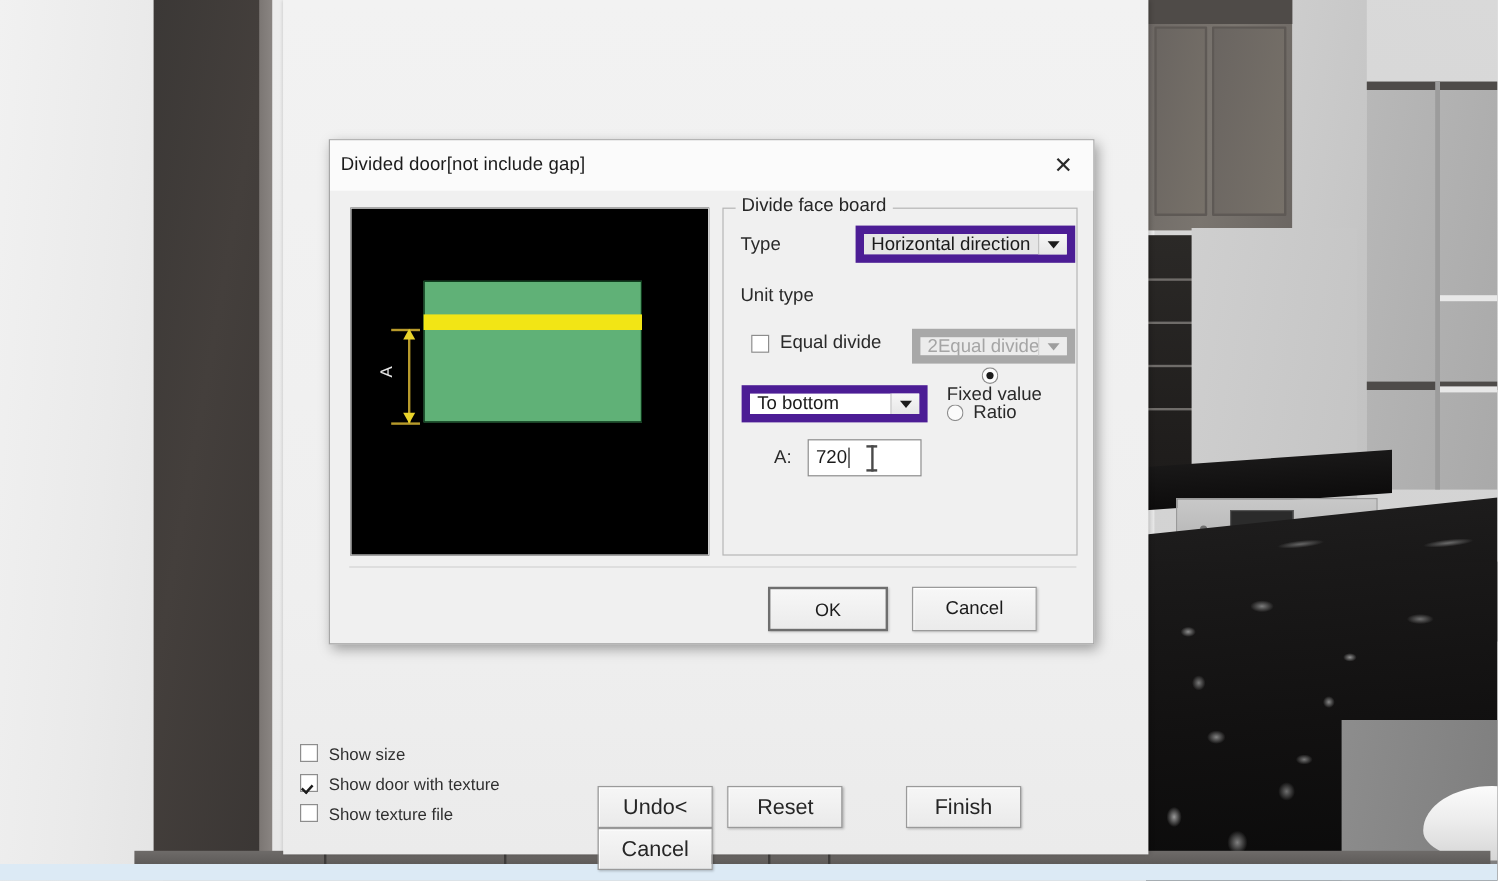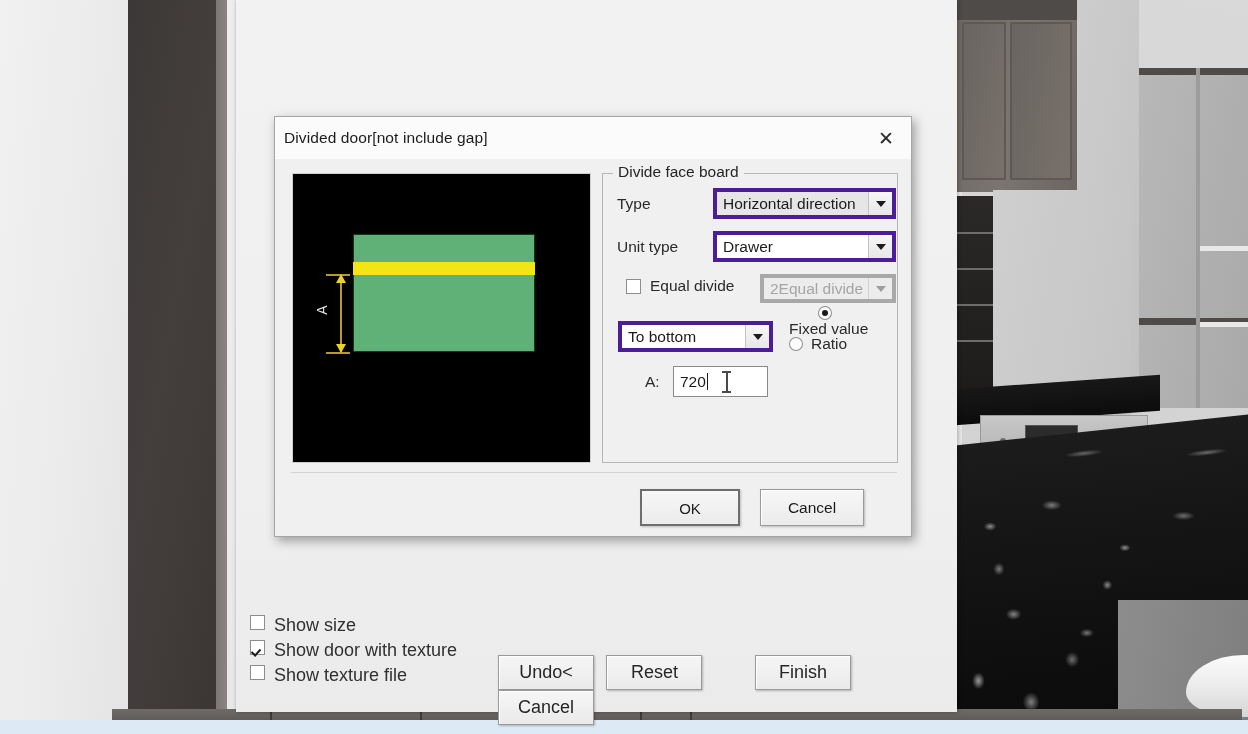--- a/index.html
+++ b/index.html
@@ -153,22 +153,22 @@
   
   .app-panel {
     position: absolute; left: 236px; top: 0; width: 721px; height: 712px;
     background: linear-gradient(180deg,#f2f2f2 0%, #efefef 70%, #ebebeb 100%);
     box-shadow: 2px 0 4px rgba(0,0,0,.20), -1px 0 3px rgba(0,0,0,.12);
   }
 
   
   .opt-list { position: absolute; left: 14px; top: 615px; }
   .opt-row {
-    display: flex; align-items: flex-start; height: 25px;
-    font-size: 18px; color: #303030;
+    display: flex; align-items: center; height: 25px;
+    font-size: 14px; color: #303030;
   }
   .wcheck {
     width: 15px; height: 15px; margin-right: 9px; flex: none;
     background: #fff; border: 1px solid #8d8d8d;
     position: relative;
   }
   .wcheck.checked::after {
     content: "";
     position: absolute; left: 2px; top: 6px;
     width: 4px; height: 7px;
@@ -258,21 +258,21 @@
     position: absolute; left: 10px; top: -11px;
     background: #f0f0f0; padding: 0 5px;
     font-size: 15.5px; color: #262626;
   }
 
   .fld-label { position: absolute; font-size: 15.5px; color: #2a2a2a; }
 
   .wcombo {
     position: absolute;
     background: #ffffff;
-    border: 4px solid #4c1d95;
+    border: 7px solid #4c1d95;
     display: flex; align-items: center;
     font-size: 15.5px; color: #1b1b1b;
   }
   .wcombo .cb-text {
     padding-left: 6px; flex: 1; white-space: nowrap; overflow: hidden;
   }
   .wcombo .cb-btn {
     width: 24px; height: 100%; flex: none;
     background: linear-gradient(180deg,#f7f7f7,#e7e7e7);
     border-left: 1px solid #c2c2c2;
@@ -446,24 +446,20 @@
     <div class="groupbox">
       <span class="gb-legend">Divide face board</span>
 
       <span class="fld-label" style="left:14px; top:21px;">Type</span>
       <div class="wcombo grayed" style="left:110px; top:14px; width:183px; height:31px;">
         <span class="cb-text">Horizontal direction</span>
         <span class="cb-btn"></span>
       </div>
 
       <span class="fld-label" style="left:14px; top:64px;">Unit type</span>
-      <div class="wcombo" style="left:110px; top:57px; width:183px; height:31px;">
-        <span class="cb-text">Drawer</span>
-        <span class="cb-btn"></span>
-      </div>
 
       <div class="chk-inline" style="left:23px; top:103px;">
         <span class="wcheck"></span>
         <span>Equal divide</span>
       </div>
       <div class="wcombo disabled" style="left:157px; top:100px; width:136px; height:29px;">
         <span class="cb-text">2Equal divide</span>
         <span class="cb-btn"></span>
       </div>
 

